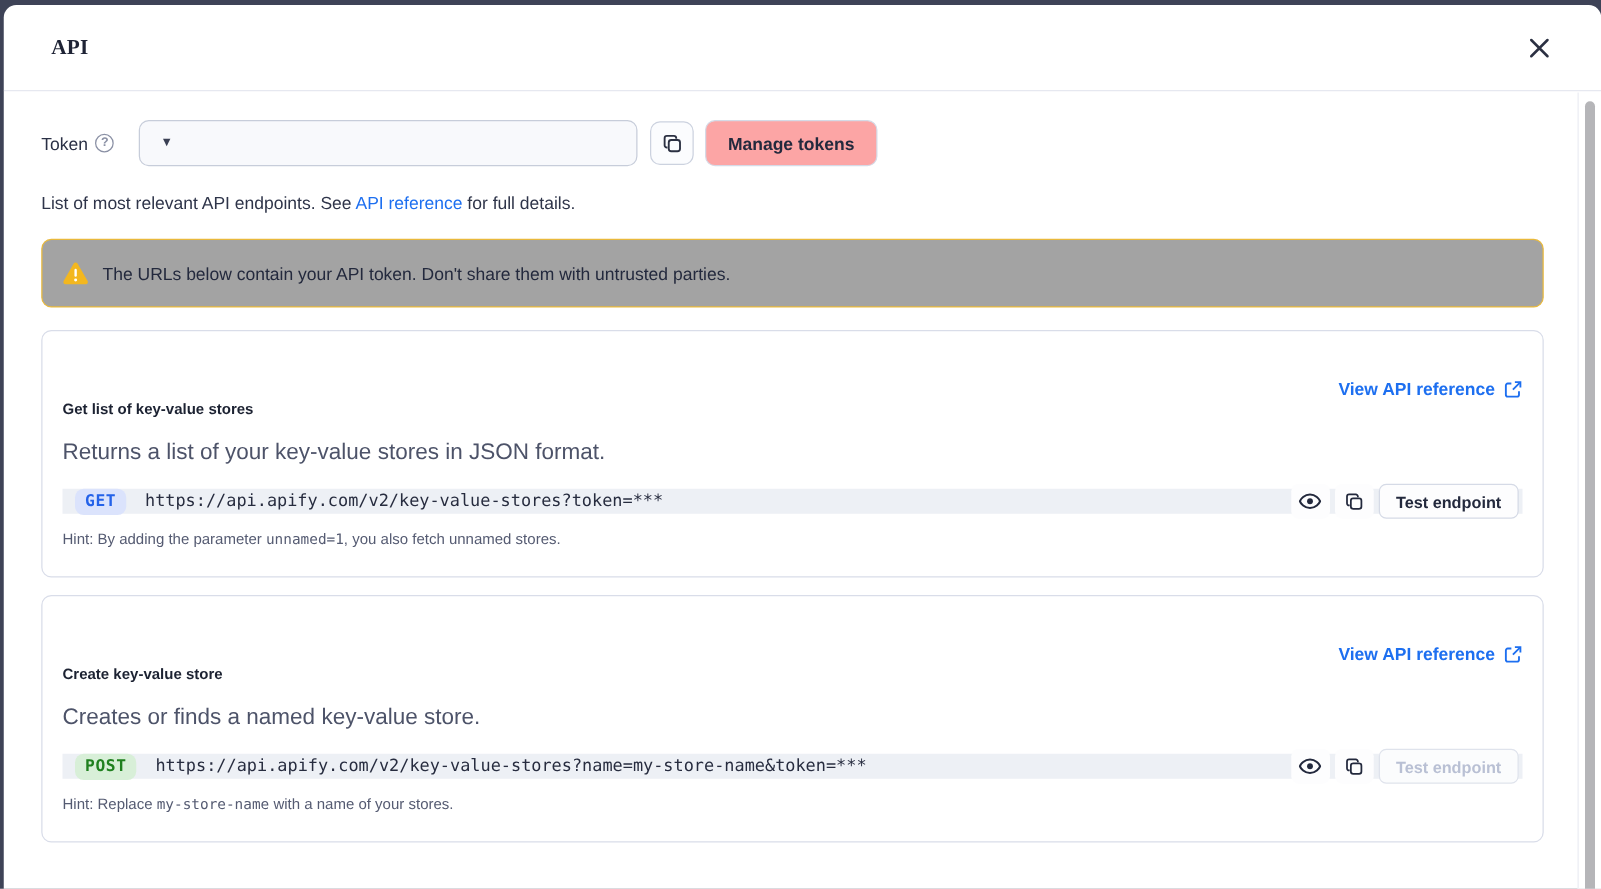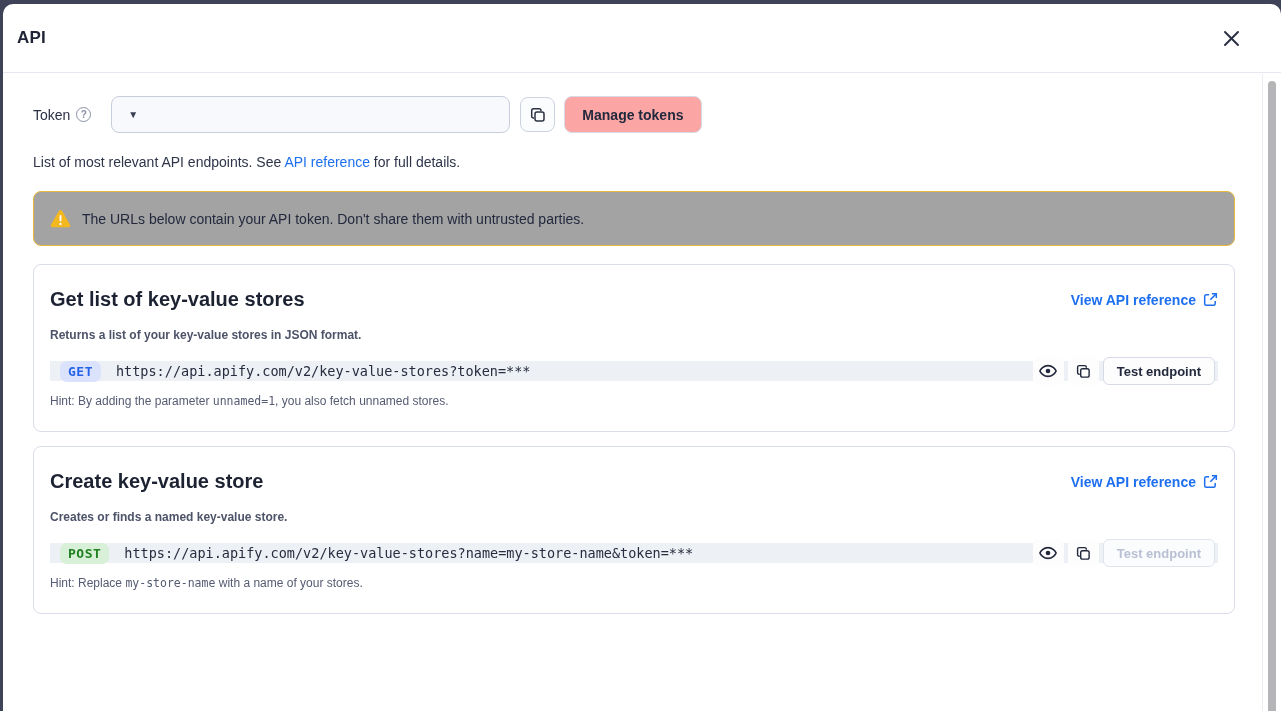--- a/index.html
+++ b/index.html
@@ -14,22 +14,23 @@
     left: 3px; top: 4px; right: 0; bottom: 0;
     background: #ffffff;
     border-radius: 10px 10px 0 0;
     overflow: hidden;
   }
   .modal-header {
     height: 69px;
     display: flex;
     align-items: center;
     justify-content: space-between;
-    padding: 0 36px 0 14px;
+    padding: 0 36px 0 38px;
     border-bottom: 1px solid #e6e8f0;
+    font-family: Liberation Serif, serif;
   }
   .modal-title { font-size: 17px; font-weight: bold; color: #1e2335; letter-spacing: .2px; }
   .close-btn {
     width: 28px; height: 28px;
     display: flex; align-items: center; justify-content: center;
     background: transparent; border: none; cursor: pointer;
   }
   .modal-body {
     position: absolute;
     top: 70px; left: 0; right: 19px; bottom: 0;
@@ -99,26 +100,26 @@
   }
   
   .card {
     margin-top: 18px;
     border: 1px solid #d9dde9;
     border-radius: 8px;
     padding: 16px 16px 23px 16px;
   }
   .card + .card { margin-top: 14px; }
   .card-head { display: flex; align-items: center; justify-content: space-between; margin-top: 7px; }
-  .card-title { font-size: 20px; font-weight: bold; color: #1c2232; }
+  .card-title { font-size: 12px; font-weight: bold; color: #1c2232; margin-top: 32px; }
   .card-link {
     font-size: 14px; font-weight: bold; color: #1d6ff0;
     display: flex; align-items: center; gap: 7px; text-decoration: none; cursor: pointer;
   }
-  .card-desc { margin-top: 17px; font-size: 12px; color: #4d5369; font-weight: bold; }
+  .card-desc { margin-top: 17px; font-size: 18px; color: #4d5369; }
   .endpoint-row {
     margin-top: 19px;
     height: 20px;
     background: #edf0f5;
     border-radius: 0;
     display: flex; align-items: center;
     padding-left: 10px; padding-right: 3px;
   }
   .method-badge {
     font-family: "DejaVu Sans Mono", monospace;

